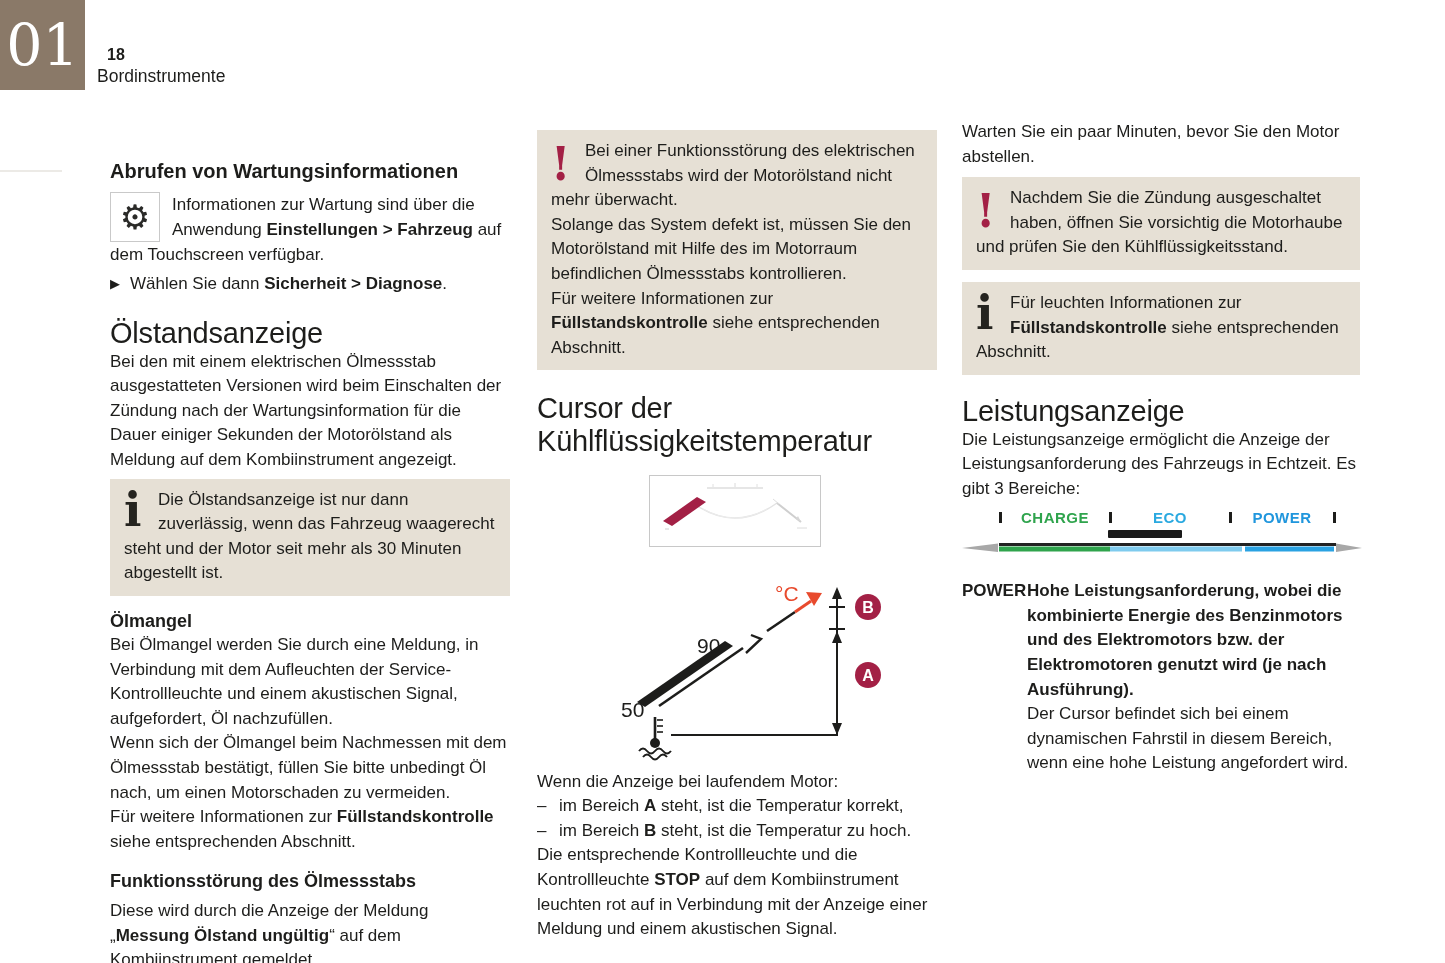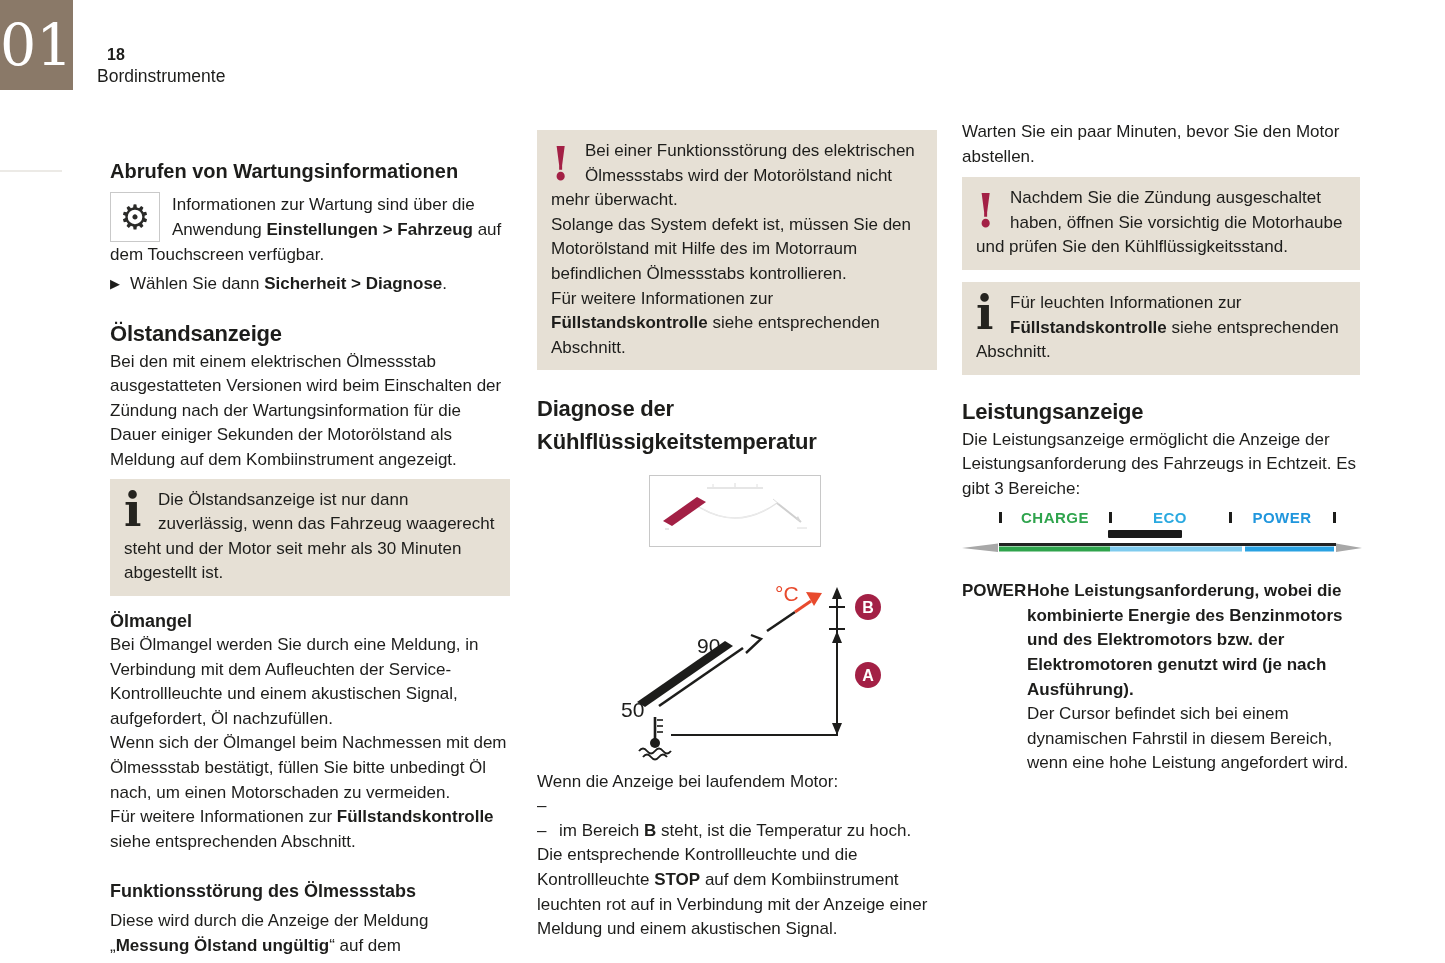--- a/index.html
+++ b/index.html
@@ -6,38 +6,38 @@
   html,body { background:#ffffff; }
   body {
     width:1445px; height:963px; position:relative; overflow:hidden;
     font-family:"Liberation Sans", sans-serif; color:#1d1d1b;
   }
   .b { font-weight:700; }
   .rich { white-space:pre-line; }
 
   
   .chapter-box {
-    position:absolute; left:0; top:0; width:73px; height:90px;
-    background:#8a7968; display:flex; align-items:center; 
+    position:absolute; left:0; top:0; width:85px; height:90px;
+    background:#8a7968; display:flex; align-items:center; justify-content:center;
   }
   .chapter-box span {
     font-family:"DejaVu Serif", serif; font-size:57px; color:#ffffff; line-height:1;
   }
   .page-num { position:absolute; left:97px; top:46px; font-size:16px; font-weight:700;margin-left:10px; }
   .section-title { position:absolute; left:97px; top:66px; font-size:17.5px; }
   .edge-line { position:absolute; left:0; top:170px; width:62px; height:2px; background:#eceae6; }
 
   
   .col { position:absolute; top:120px; width:400px; font-size:17px; line-height:24.6px; }
   #col1 { left:110px; }
   #col2 { left:537px; }
   #col3 { left:962px; width:398px; }
 
   .h-small { font-size:20px; font-weight:700; line-height:24px; margin-bottom:9px;margin-top:39px; }
-  .h-big   { font-size:22px; font-weight:700; line-height:33px; letter-spacing:-0.2px; }
+  .h-big   { font-size:29px; font-weight:400; line-height:33px; letter-spacing:-0.2px; }
   .h-sub   { font-size:18px; font-weight:700; line-height:23px; }
 
   
   .gear-para { line-height:25px; }
   .gear-box {
     float:left; width:50px; height:50px; border:1px solid #c9c9c9; margin-right:12px;
     display:flex; align-items:center; justify-content:center;
     font-size:34px; color:#2a2a28; background:#fff;
   }
   .bullet-line { display:flex; margin-top:5px; }
@@ -49,21 +49,21 @@
     float:left; width:34px; height:46px; font-family:"DejaVu Serif", serif;
     font-size:46px; line-height:44px; font-weight:700; color:#25241f; text-align:left;
   }
   .box-icon-excl {
     float:left; width:34px; height:46px; font-family:"DejaVu Serif", serif;
     font-size:44px; line-height:46px; font-weight:700; color:#a32045;
     transform:scaleY(1.08); transform-origin:top left;
   }
 
   .mt6{margin-top:6px;} .mt8{margin-top:8px;} .mt10{margin-top:10px;}
-  .mt12{margin-top:12px;} .mt14{margin-top:14px;} .mt16{margin-top:26px;}
+  .mt12{margin-top:12px;} .mt14{margin-top:14px;} .mt16{margin-top:16px;}
   .mt20{margin-top:20px;} .mt22{margin-top:22px;}
 
   
   .cluster-fig { margin:17px 0 0 112px; }
   .temp-fig { margin:12px 0 0 68px; }
 
   
   .dash-row { display:flex; }
   .dash-row .dash { width:22px; flex:none; }
 
@@ -118,21 +118,21 @@
 
 <div class="col" id="col2">
 
   <div class="box mt10">
     <span class="box-icon-excl">!</span>
     <span class="rich"><span>Bei einer Funktionsstörung des elektrischen Ölmessstabs wird der Motorölstand nicht mehr überwacht.
 Solange das System defekt ist, müssen Sie den Motorölstand mit Hilfe des im Motorraum befindlichen Ölmessstabs kontrollieren.
 Für weitere Informationen zur </span><span class="b">Füllstandskontrolle</span><span> siehe entsprechenden Abschnitt.</span></span>
   </div>
 
-  <div class="h-big mt22">Diagnose der Kühlflüssigkeitstemperatur</div>
+  <div class="h-big mt22">Cursor der Kühlflüssigkeitstemperatur</div>
 
   <div class="cluster-fig">
     <svg width="172" height="72" viewBox="0 0 172 72">
       <rect x="0.5" y="0.5" width="171" height="71" fill="#ffffff" stroke="#c8c8c8"></rect>
       <line x1="58" y1="13" x2="114" y2="13" stroke="#dedede" stroke-width="1.5"></line>
       <line x1="64" y1="9" x2="64" y2="12" stroke="#e0e0e0"></line>
       <line x1="86" y1="8" x2="86" y2="12" stroke="#dadada"></line>
       <line x1="108" y1="9" x2="108" y2="12" stroke="#e0e0e0"></line>
       <path d="M44,28 Q86,58 128,28" fill="none" stroke="#e4e4e4" stroke-width="1.5"></path>
       <path d="M54,34 Q86,52 118,34" fill="none" stroke="#ececec" stroke-width="1"></path>
@@ -183,20 +183,21 @@
         <circle cx="50" cy="176" r="5" fill="#1d1d1b"></circle>
         <path d="M34,184 q4,-5 8,0 t8,0 t8,0 t8,0" fill="none" stroke="#1d1d1b" stroke-width="2"></path>
         <path d="M38,190 q4,-5 8,0 t8,0 t8,0" fill="none" stroke="#1d1d1b" stroke-width="2"></path>
       </g>
     </svg>
   </div>
 
   <div>Wenn die Anzeige bei laufendem Motor:</div>
   <div class="dash-row">
     <span class="dash">–</span>
+    <span class="rich"><span>im Bereich </span><span class="b">A</span><span> steht, ist die Temperatur korrekt,</span></span>
   </div>
   <div class="dash-row">
     <span class="dash">–</span>
     <span class="rich"><span>im Bereich </span><span class="b">B</span><span> steht, ist die Temperatur zu hoch.</span></span>
   </div>
   <div class="rich"><span>Die entsprechende Kontrollleuchte und die Kontrollleuchte </span><span class="b">STOP</span><span> auf dem Kombiinstrument leuchten rot auf in Verbindung mit der Anzeige einer Meldung und einem akustischen Signal.</span></div>
 </div>
 
 <div class="col" id="col3">
   <div>Warten Sie ein paar Minuten, bevor Sie den Motor abstellen.</div>

